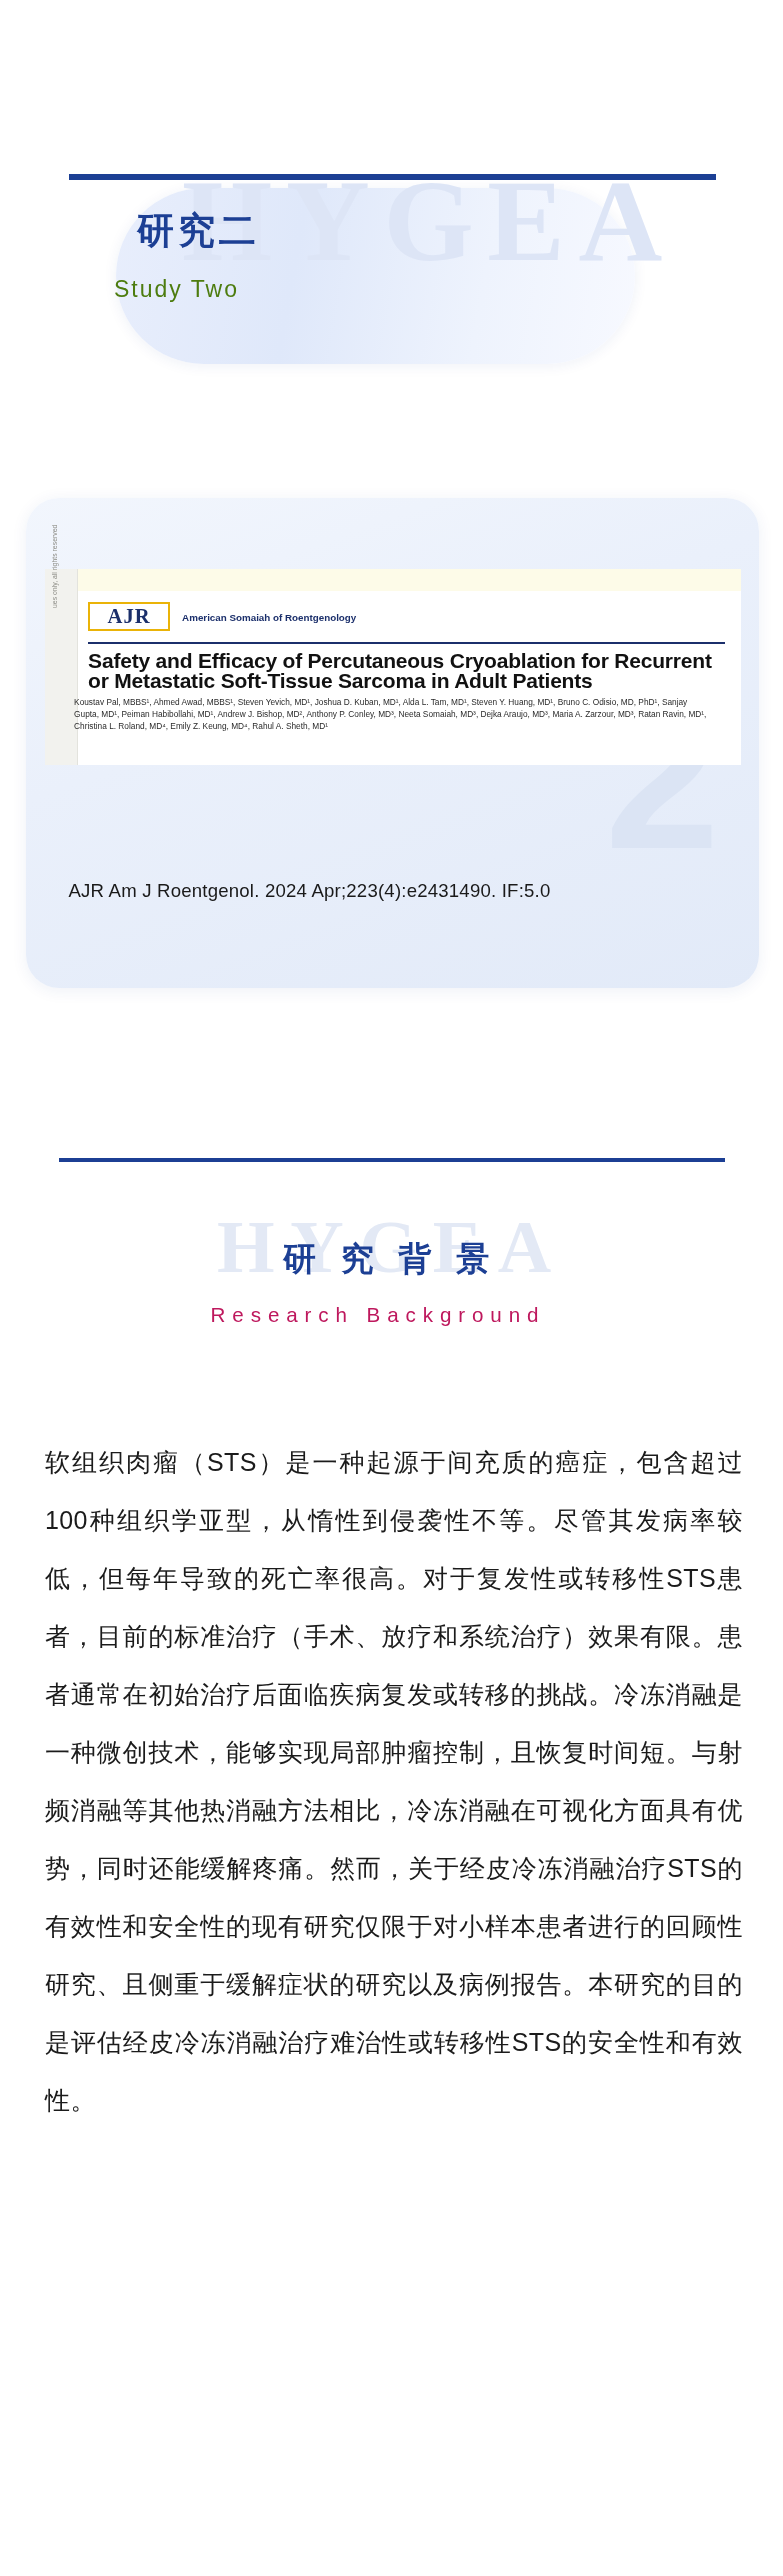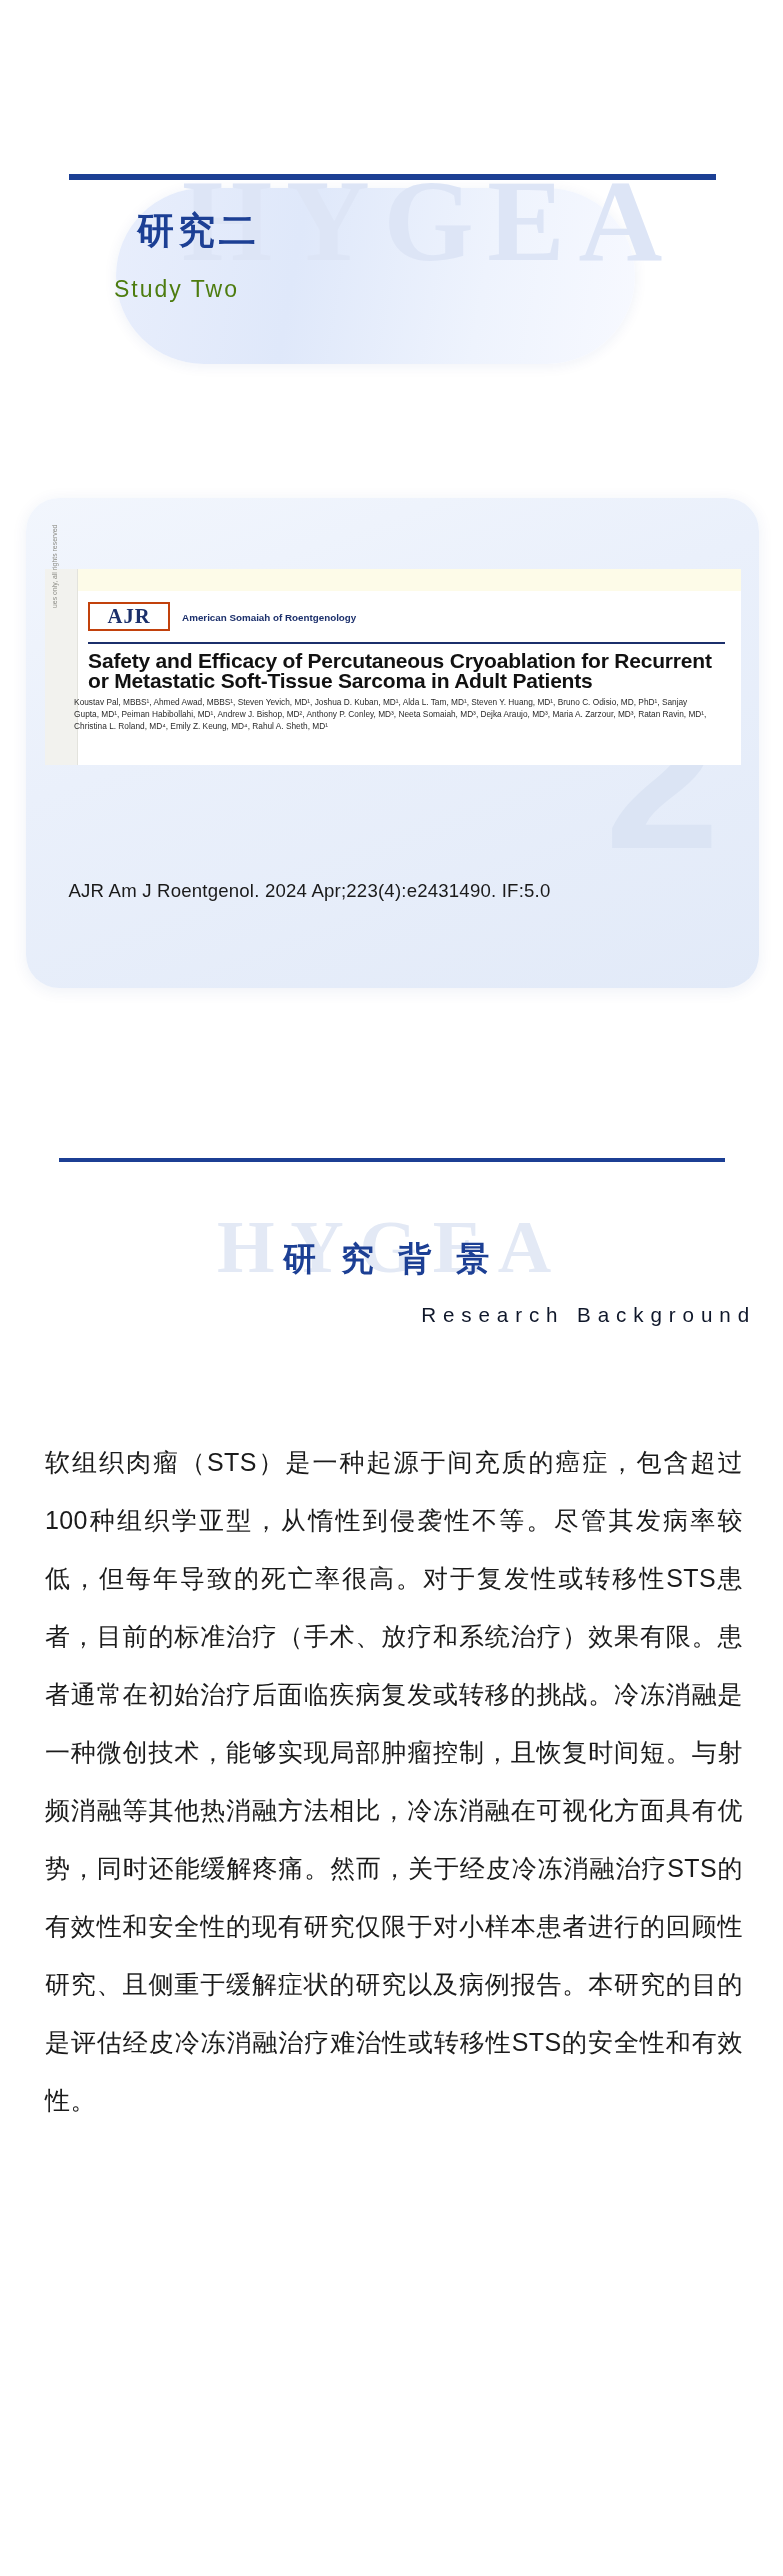--- a/index.html
+++ b/index.html
@@ -116,21 +116,21 @@
     font-size: 6.9px;
     color: #8b8b84;
     transform: rotate(-90deg);
     transform-origin: left top;
     white-space: nowrap;
   }
   .ajr-logo {
     position: absolute;
     left: 43px; top: 33px;
     width: 82px; height: 29px;
-    border: 2px solid #c2410c;
+    border: 2px solid #eab308;
     color: #1b2f6b;
     font-family: "Liberation Serif", serif;
     font-weight: 700;
     font-size: 20.6px;
     letter-spacing: 1px;
     display: flex; align-items: center; justify-content: center;
   }
   .ajr-journal {
     position: absolute;
     left: 137px; top: 43px;
@@ -197,23 +197,23 @@
     text-align: center;
     font-size: 33px;
     font-weight: 700;
     color: #1c3f94;
     letter-spacing: 7.8px;
   }
   .bg-title-en {
     position: absolute;
     left: 0; top: 1303px;
     width: 756px;
-    text-align: right;
+    text-align: center;
     font-size: 20.6px;
-    color: #0f172a;
+    color: #be185d;
     letter-spacing: 6.9px;
   }
   .body-text {
     position: absolute;
     left: 45px; top: 1433px;
     width: 698px;
     font-size: 25px;
     line-height: 58px;
     color: #1b1b1b;
     letter-spacing: 0.4px;

